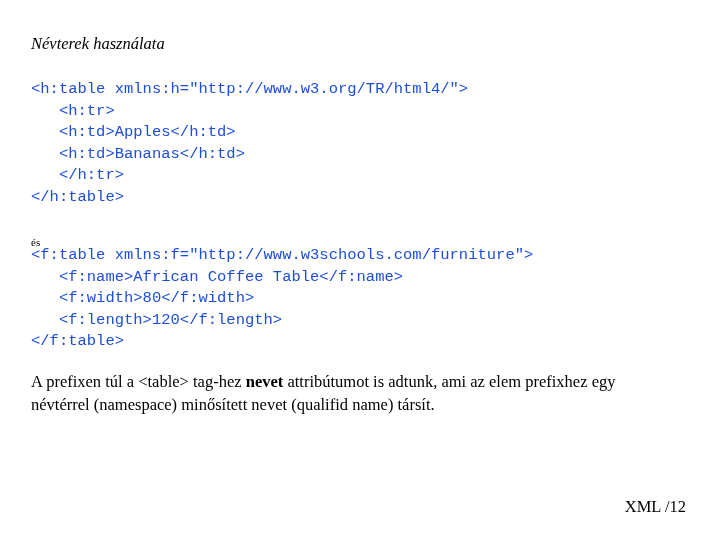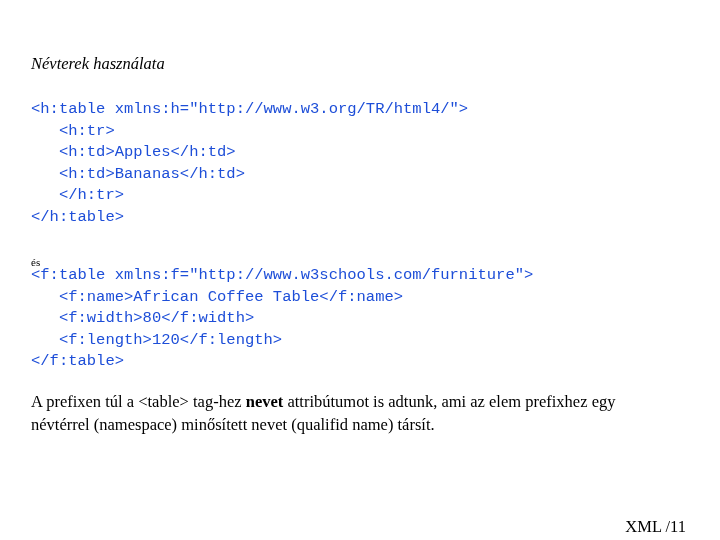--- a/index.html
+++ b/index.html
@@ -11,21 +11,20 @@
     height: 540px;
     background: #ffffff;
     font-family: "Liberation Serif", serif;
     overflow: hidden;
   }
   .slide {
     position: relative;
     width: 720px;
     height: 412px;
     box-sizing: border-box;
-    margin-top: 20px;
   }
   .title {
     position: absolute;
     left: 31px;
     top: 34px;
     font-family: "Liberation Serif", serif;
     font-style: italic;
     font-size: 16.5px;
     color: #000000;
     white-space: nowrap;
@@ -90,15 +89,15 @@
   <div class="code-block" id="code-block-2">&lt;f:table xmlns:f="http://www.w3schools.com/furniture"&gt;
    &lt;f:name&gt;African Coffee Table&lt;/f:name&gt;
    &lt;f:width&gt;80&lt;/f:width&gt;
    &lt;f:length&gt;120&lt;/f:length&gt;
 &lt;/f:table&gt;</div>
 
   <div class="paragraph">
     <span>A prefixen túl a &lt;table&gt; tag-hez </span><b>nevet</b><span> attribútumot is adtunk, ami az elem prefixhez egy névtérrel (namespace) minősített nevet (qualifid name) társít.</span>
   </div>
 
-  <div class="footer">XML /11</div>
+  <div class="footer">XML /12</div>
 
 </div>
 
 </body></html>

